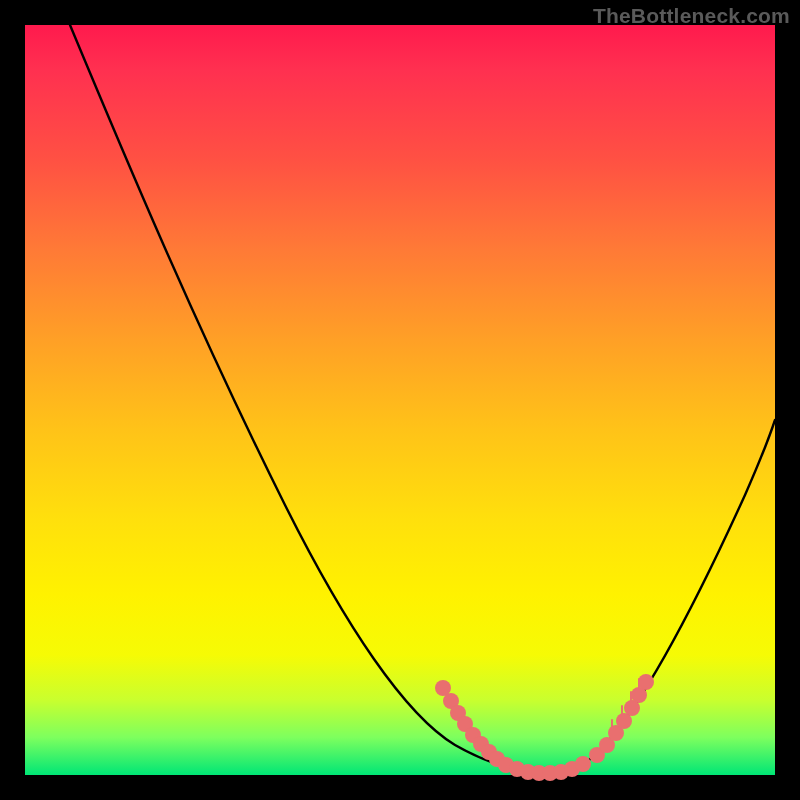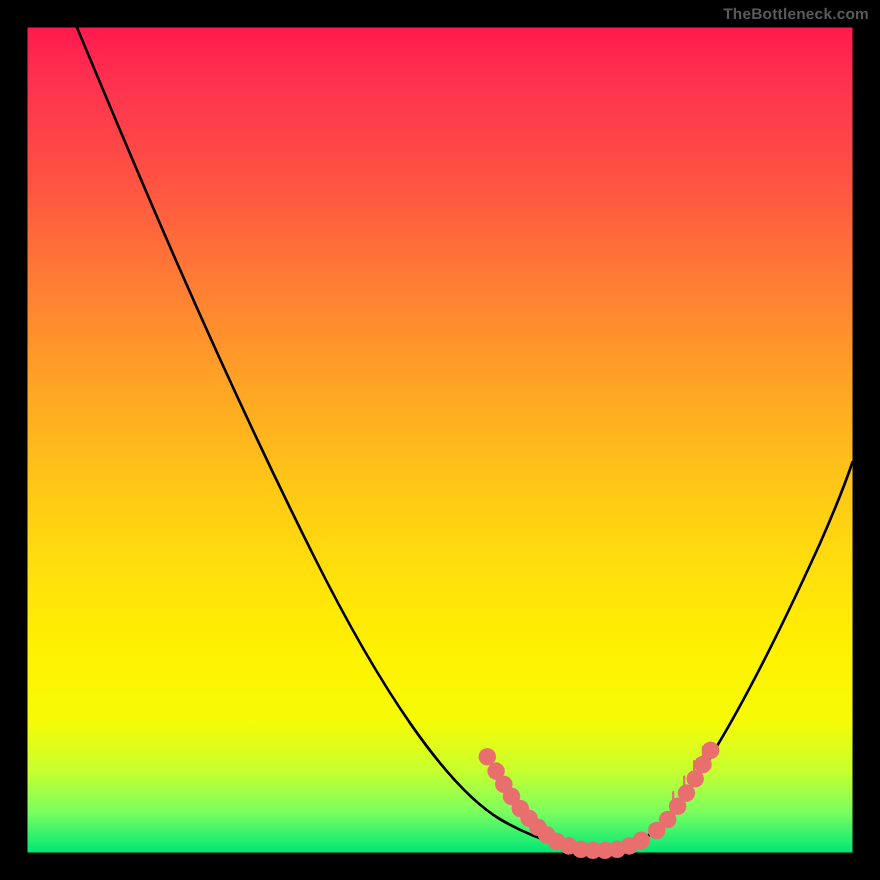--- a/index.html
+++ b/index.html
@@ -29,21 +29,21 @@
       #c9ff2e 90%,
       #7dff5e 95%,
       #00e676 100%
     );
   }
   .watermark {
     position: absolute;
     top: 4px;
     right: 10px;
     font-family: Arial, Helvetica, sans-serif;
-    font-size: 14px;
+    font-size: 21px;
     font-weight: bold;
     color: #5a5a5a;
     letter-spacing: 0.2px;
     user-select: none;
   }
   svg.curve {
     position: absolute;
     left: 0; top: 0;
     width: 100%;
     height: 100%;

